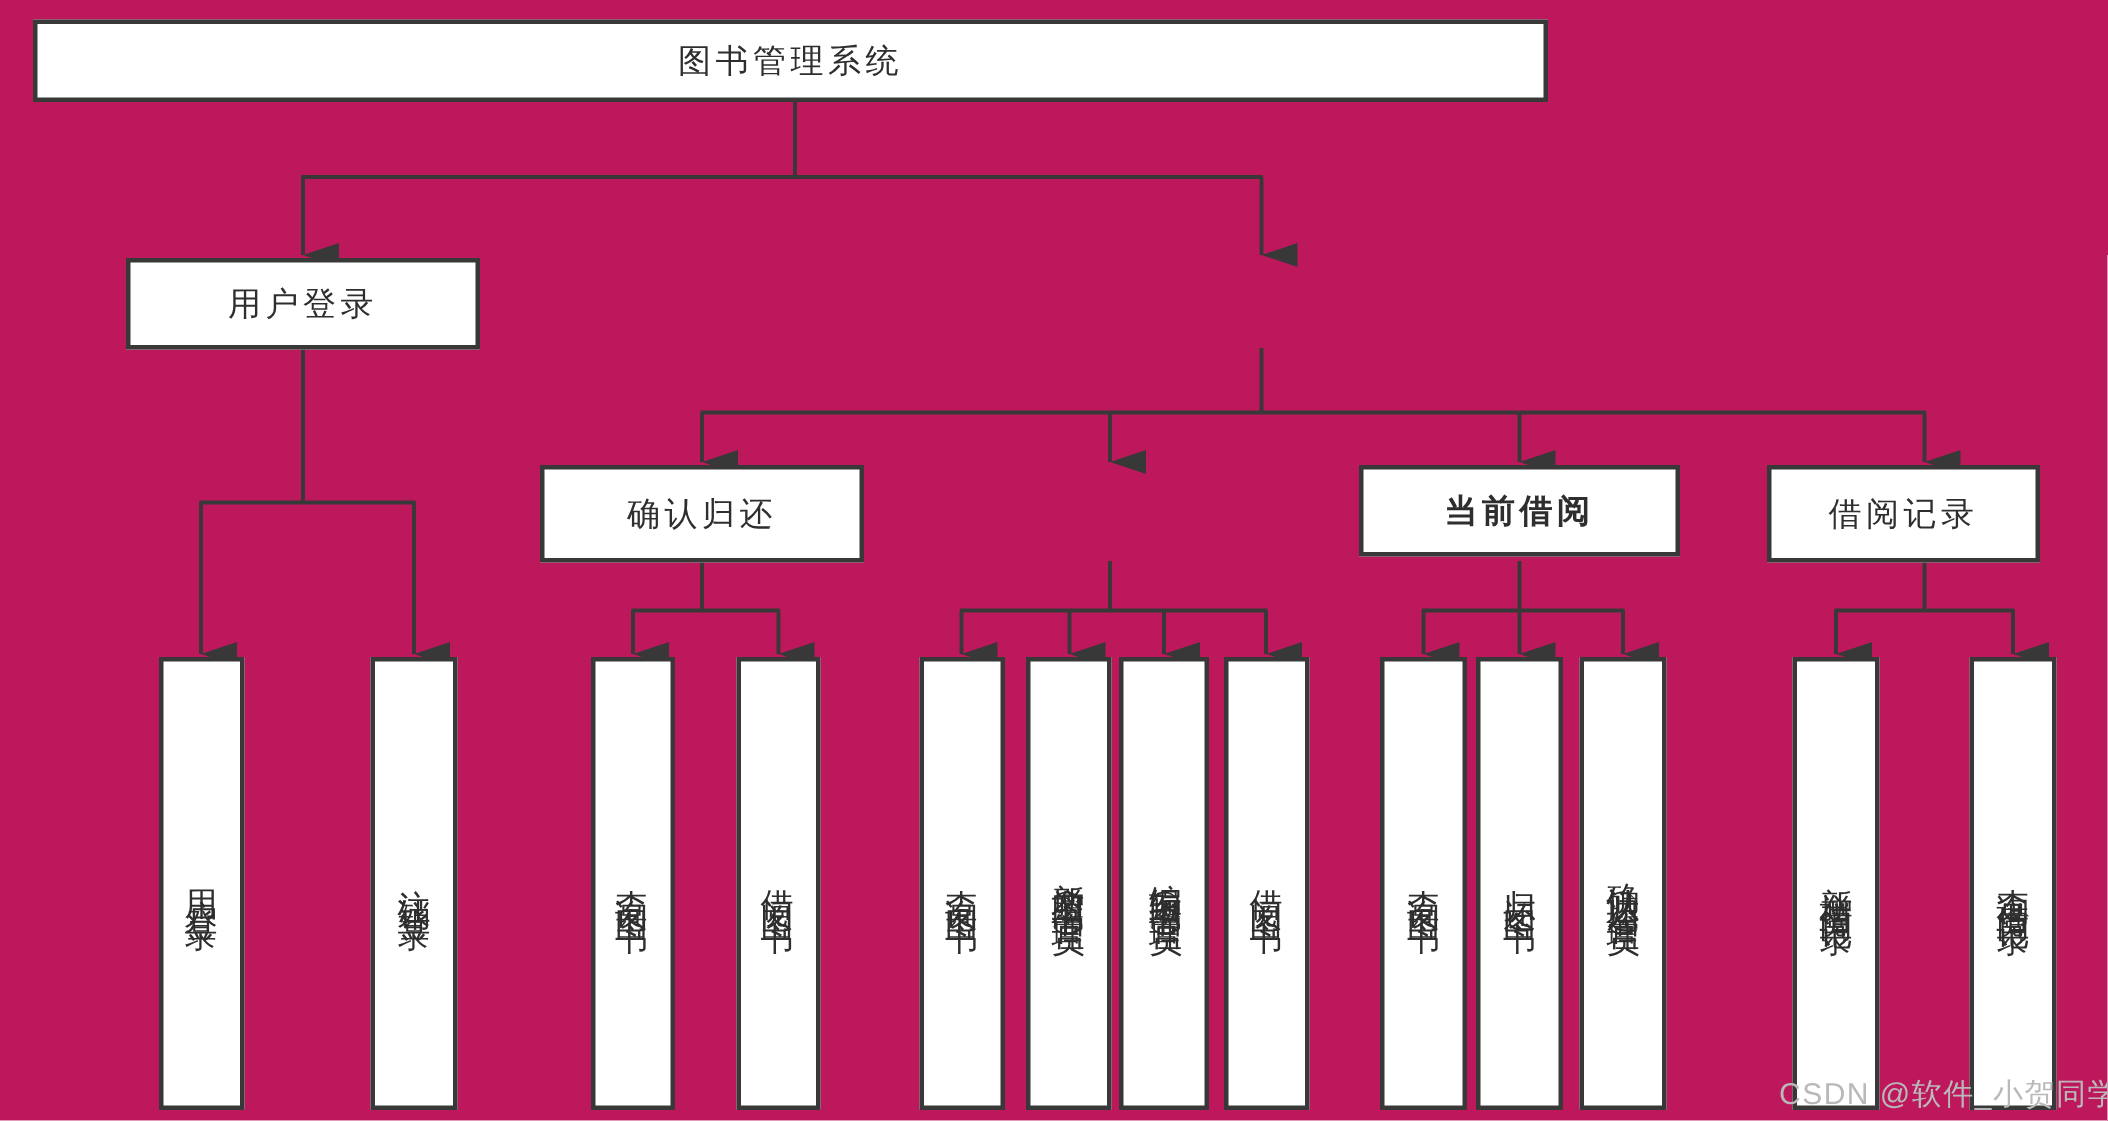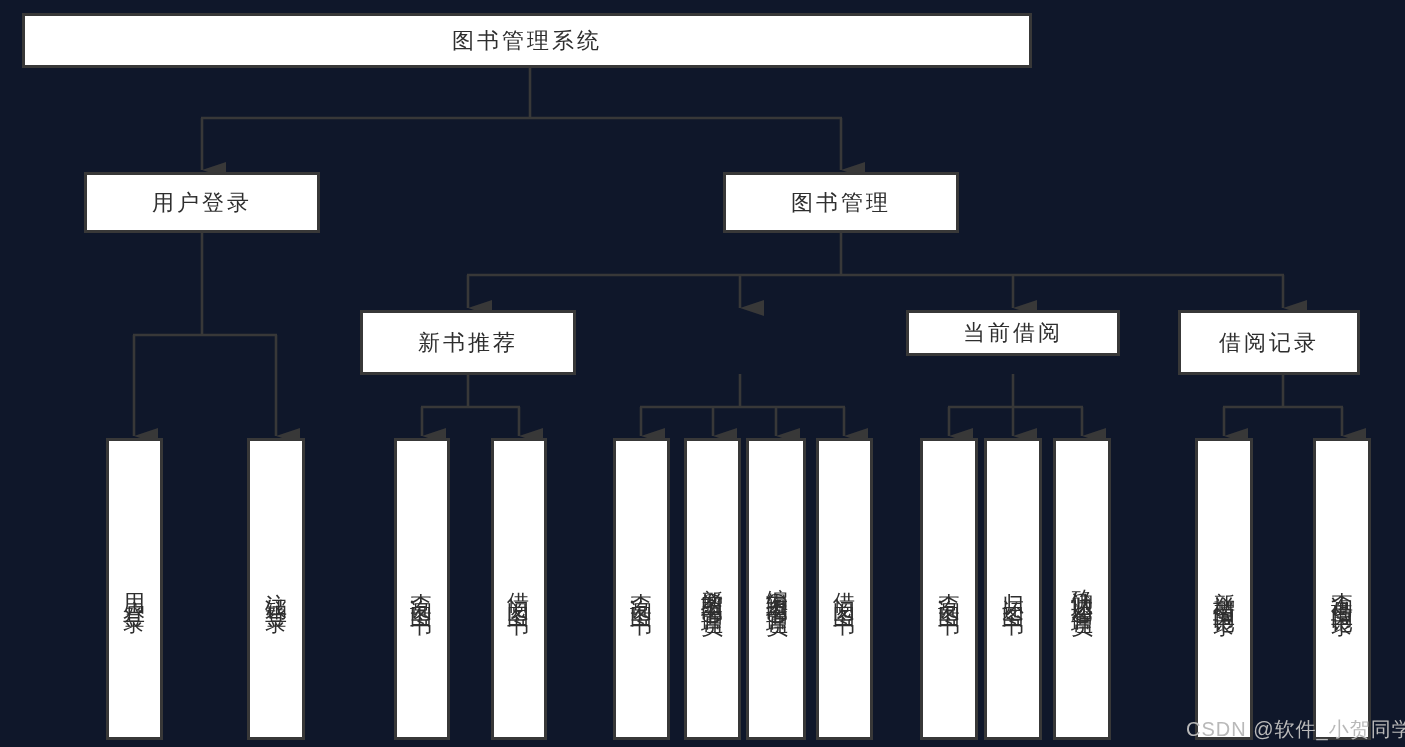--- a/index.html
+++ b/index.html
@@ -1,17 +1,17 @@
 <!DOCTYPE html>
 <html><head>
 <meta charset="utf-8">
 <style>
   html,body{margin:0;padding:0;background:#ffffff;}
   body{font-family:"Liberation Sans","DejaVu Sans",sans-serif;}
-  .stage{position:relative;width:1405px;height:747px;background:#0f172a;overflow:hidden;}
+  .stage{position:relative;width:1405px;height:747px;background:#be185d;overflow:hidden;}
   .connectors{position:absolute;left:0;top:0;z-index:1;}
   .node{position:absolute;box-sizing:border-box;border:3px solid #383838;background:#ffffff;color:#2e2e2e;z-index:2;}
   .hbox{display:flex;align-items:center;justify-content:center;font-size:22px;letter-spacing:3px;white-space:nowrap;}
   .leaf{writing-mode:vertical-rl;text-orientation:mixed;text-align:center;font-size:22px;letter-spacing:7px;line-height:51px;top:438px;height:302px;}
   .watermark{position:absolute;z-index:5;color:#b9b9b9;font-size:20px;letter-spacing:1px;white-space:nowrap;}
 </style>
 </head>
 <body>
 
 <div class="stage">
@@ -61,24 +61,23 @@
       <line x1="1013" y1="407" x2="1013" y2="436" marker-end="url(#ah)"></line>
       <line x1="1082" y1="407" x2="1082" y2="436" marker-end="url(#ah)"></line>
       <line x1="1224" y1="407" x2="1224" y2="436" marker-end="url(#ah)"></line>
       <line x1="1342" y1="407" x2="1342" y2="436" marker-end="url(#ah)"></line>
     </g>
   </svg>
 
   <div class="node hbox" style="left:22px;top:13px;width:1010px;height:55px;">图书管理系统</div>
 
   <div class="node hbox" style="left:84px;top:172px;width:236px;height:61px;">用户登录</div>
-  <div class="node hbox" style="left:723px;top:172px;width:236px;height:61px;">图书管理</div>
 
-  <div class="node hbox" style="left:360px;top:310px;width:216px;height:65px;">新书推荐</div>
-  <div class="node hbox" style="left:906px;top:310px;width:214px;height:46px;">当前借阅</div>
+  <div class="node hbox" style="left:360px;top:310px;width:216px;height:65px;">确认归还</div>
+  <div class="node hbox" style="left:906px;top:310px;width:214px;height:61px;font-weight:bold;">当前借阅</div>
   <div class="node hbox" style="left:1178px;top:310px;width:182px;height:65px;">借阅记录</div>
 
   <div class="node leaf" style="left:106px;width:57px;">用户登录</div>
   <div class="node leaf" style="left:247px;width:58px;">注销登录</div>
 
   <div class="node leaf" style="left:394px;width:56px;">查询图书</div>
   <div class="node leaf" style="left:491px;width:56px;">借阅图书</div>
 
   <div class="node leaf" style="left:613px;width:57px;">查询图书</div>
   <div class="node leaf" style="left:684px;width:57px;letter-spacing:4px;">新增图书（管理员）</div>

